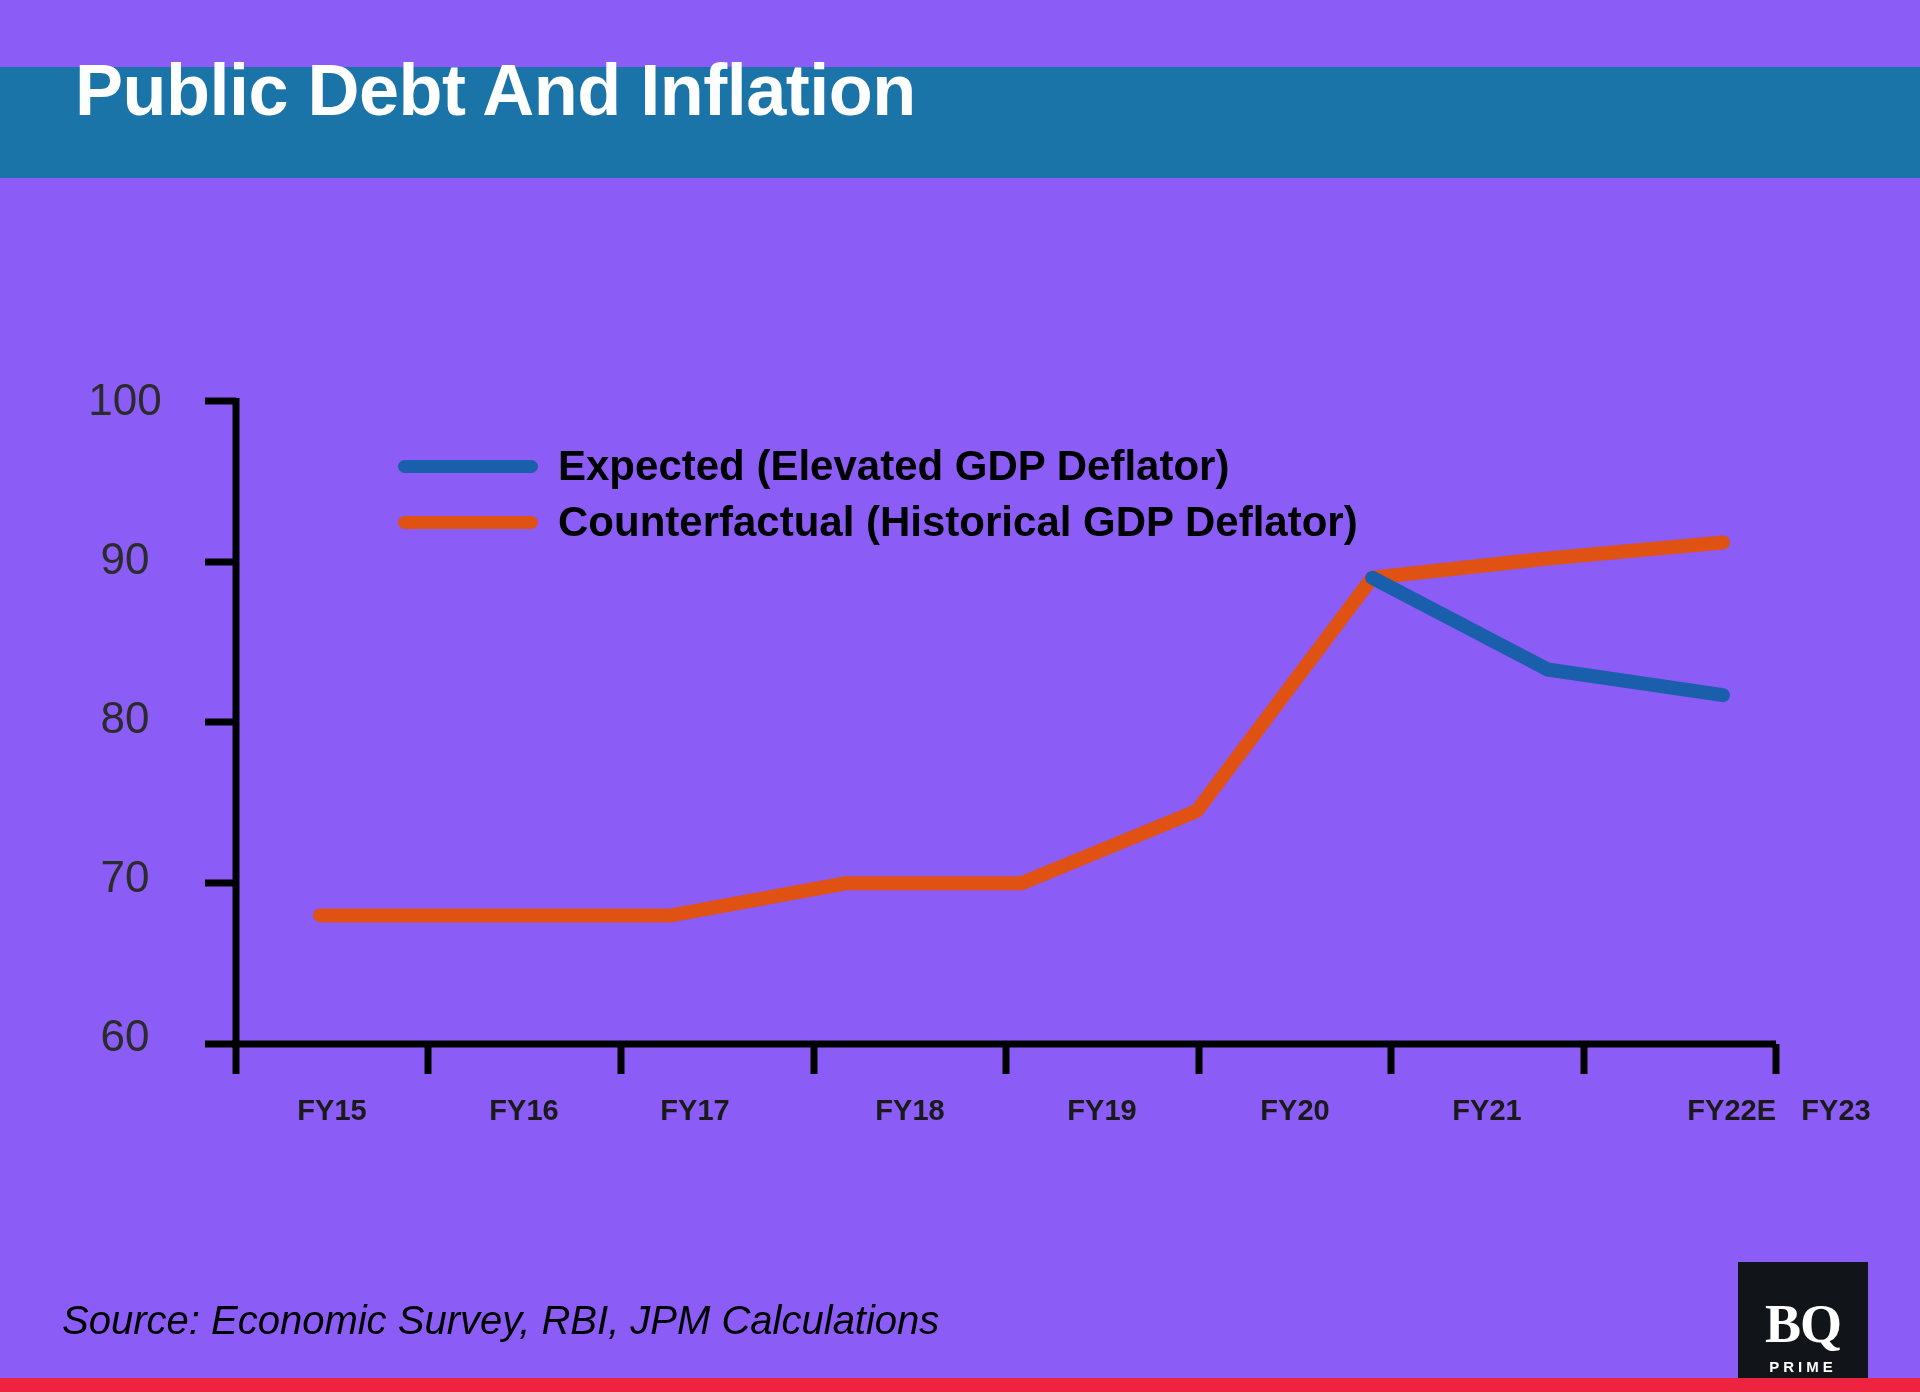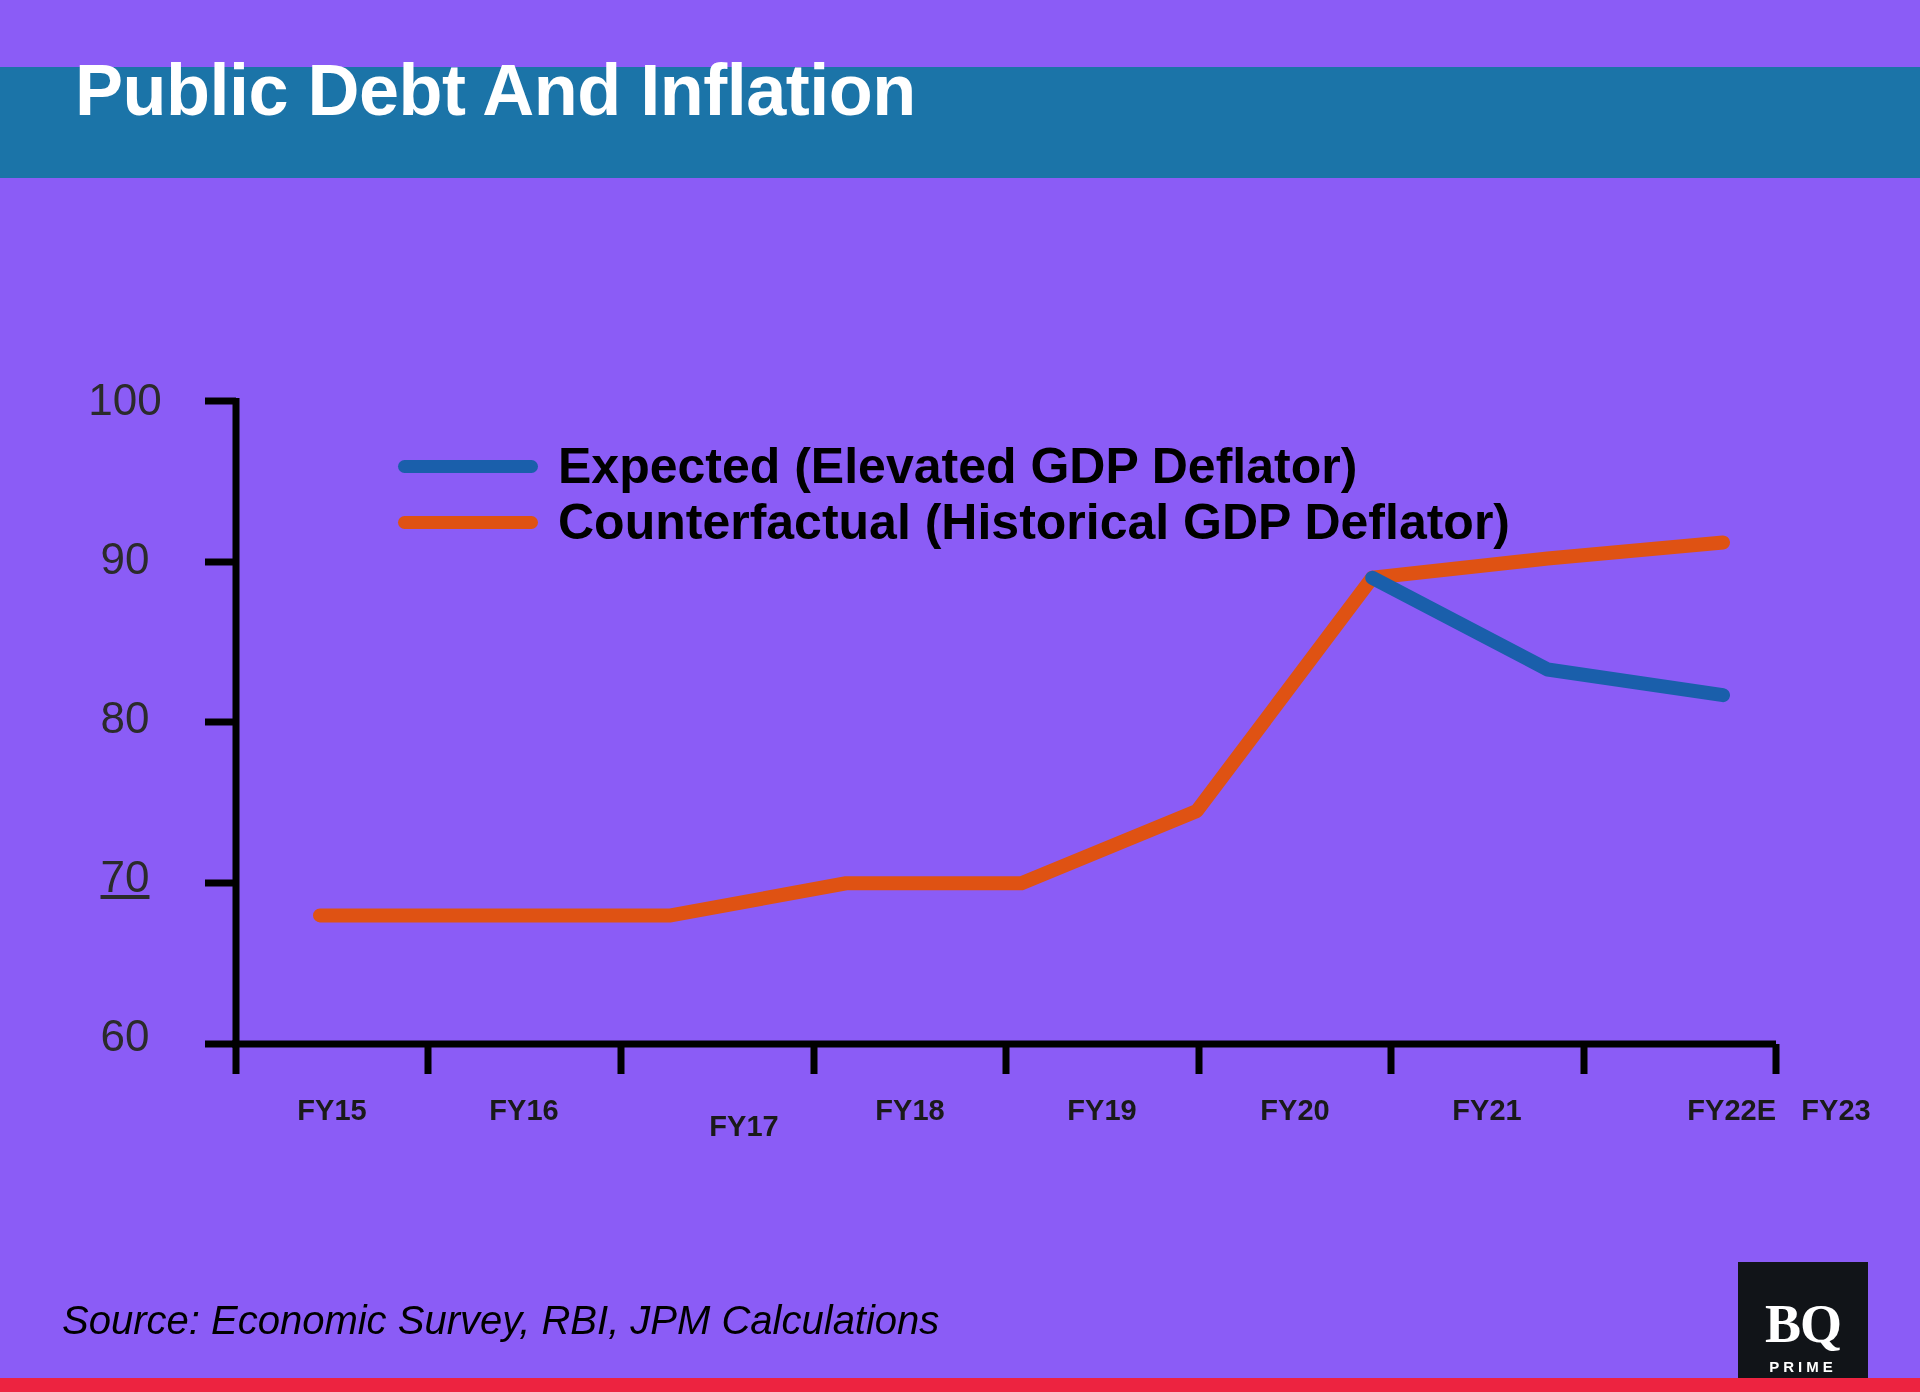--- a/index.html
+++ b/index.html
@@ -31,21 +31,21 @@
   .legend{
     position:absolute;left:398px;top:438px;
   }
   .legend-row{
     display:flex;align-items:center;height:56px;
   }
   .legend-swatch{
     width:140px;height:13px;border-radius:7px;margin-right:20px;flex:0 0 auto;
   }
   .legend-label{
-    font-size:50px;font-weight:bold;color:#000;white-space:nowrap;line-height:1;
+    font-size:42px;font-weight:bold;color:#000;white-space:nowrap;line-height:1;
   }
 
   
   .ytick{
     position:absolute;font-size:44px;font-weight:normal;color:#2b2b2b;
     text-align:center;width:120px;line-height:1;
   }
   .xtick{
     position:absolute;font-size:29px;font-weight:bold;color:#1a1a1a;
     text-align:center;line-height:1;white-space:nowrap;
@@ -77,21 +77,21 @@
 <body>
 
 <div class="page">
 
   <div class="title-band"></div>
   <div class="title-text">Public Debt And Inflation</div>
 
   <div class="ytick" style="left:65px;  top:378px;">100</div>
   <div class="ytick" style="left:65px;  top:537px;">90</div>
   <div class="ytick" style="left:65px;  top:696px;">80</div>
-  <div class="ytick" style="left:65px;  top:855px;text-decoration:underline;">70</div>
+  <div class="ytick" style="left:65px;  top:855px;">70</div>
   <div class="ytick" style="left:65px;  top:1014px;">60</div>
 
   <svg class="plot" width="1920" height="1392" viewBox="0 0 1920 1392" style="position:absolute;left:0;top:0;">
 
     <line x1="236" y1="398" x2="236" y2="1044" stroke="#000000" stroke-width="7"></line>
 
     <line x1="232" y1="1044" x2="1776" y2="1044" stroke="#000000" stroke-width="7"></line>
 
     <g stroke="#000000" stroke-width="7">
       <line x1="205" y1="401" x2="236" y2="401"></line>
@@ -123,21 +123,21 @@
       <span class="legend-label">Expected (Elevated GDP Deflator)</span>
     </div>
     <div class="legend-row">
       <span class="legend-swatch" style="background:#df5213;"></span>
       <span class="legend-label">Counterfactual (Historical GDP Deflator)</span>
     </div>
   </div>
 
   <div class="xtick" style="left:236px;  top:1096px;width:192px;">FY15</div>
   <div class="xtick" style="left:428px;  top:1096px;width:192px;">FY16</div>
-  <div class="xtick" style="left:648px;  top:1096px;width:192px;margin-top:16px;">FY17</div>
+  <div class="xtick" style="left:599px;  top:1096px;width:192px;">FY17</div>
   <div class="xtick" style="left:814px;  top:1096px;width:192px;">FY18</div>
   <div class="xtick" style="left:1006px; top:1096px;width:192px;">FY19</div>
   <div class="xtick" style="left:1199px; top:1096px;width:192px;">FY20</div>
   <div class="xtick" style="left:1391px; top:1096px;width:192px;">FY21</div>
   <div class="xtick" style="left:1584px; top:1096px;width:192px;text-align:right;">FY22E</div>
   <div class="xtick" style="left:1740px; top:1096px;width:192px;">FY23</div>
 
   <div class="source">Source: Economic Survey, RBI, JPM Calculations</div>
 
   <div class="logo">

